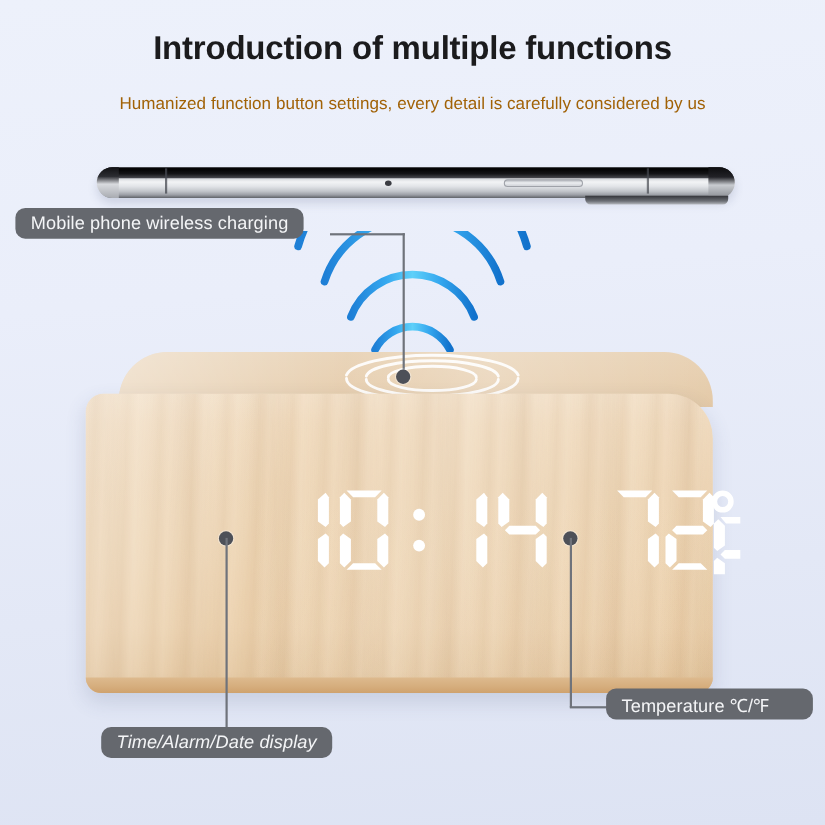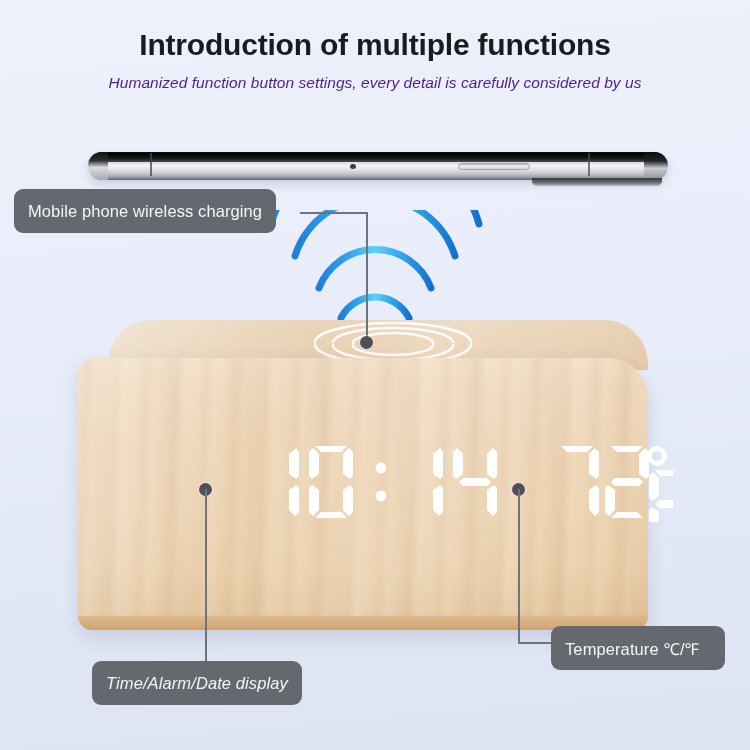--- a/index.html
+++ b/index.html
@@ -10,21 +10,21 @@
     position:relative; overflow:hidden;
   }
 
   
   .hdr { position:absolute; top:0; left:0; width:750px; text-align:center; }
   .title {
     font-size:30px; font-weight:bold; color:#1b1b1d;
     letter-spacing:-0.2px; margin-top:28px;
   }
   .subtitle {
-    font-size:15.5px; color:#4c1d95; margin-top:12px; letter-spacing:0.05px;font-style:italic;
+    font-size:15.5px; color:#a16207; margin-top:24px; letter-spacing:0.05px;
   }
 
   
   .phone-wrap { position:absolute; left:88px; top:148px; width:580px; height:42px; }
   .phone-body {
     position:absolute; left:0; top:4px; width:580px; height:28px;
     border-radius:14px;
     background:linear-gradient(180deg,
       #0d0d0f 0%, #17171a 14%, #3a3b40 25%,
       #d6d8dc 36%, #f2f3f5 48%, #e2e4e8 62%,
@@ -131,26 +131,26 @@
   .lead { position:absolute; background:#6f737b; }
   .dot {
     position:absolute; width:13px; height:13px; border-radius:50%;
     background:#4d5058; box-shadow:0 0 0 1px rgba(255,255,255,0.35);
   }
 
   
   .badge {
     position:absolute; background:#65686e; border-radius:9px;
     color:#f4f5f7; font-size:16.5px; letter-spacing:0.1px;
-    display:flex; align-items:center; padding:0 14px; height:44px;
+    display:flex; align-items:center; padding:0 14px; height:28px;
     white-space:nowrap;
   }
   .badge.b1 { left:14px; top:189px; }
   .badge.b2 { left:92px; top:661px;font-style:italic; }
-  .badge.b3 { left:551px; top:626px; padding-right:26px; }
+  .badge.b3 { left:551px; top:626px; padding-right:40px; }
 </style>
 </head>
 <body>
 
 <div class="hdr">
   <div class="title">Introduction of multiple functions</div>
   <div class="subtitle">Humanized function button settings, every detail is carefully considered by us</div>
 </div>
 
 <div class="phone-wrap">

